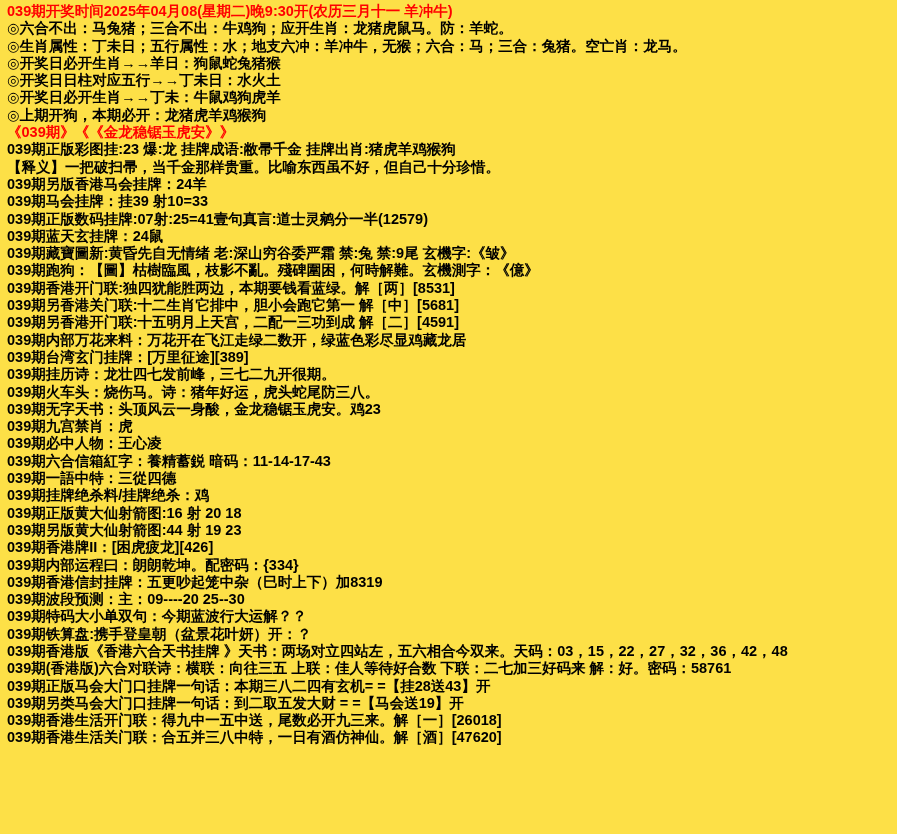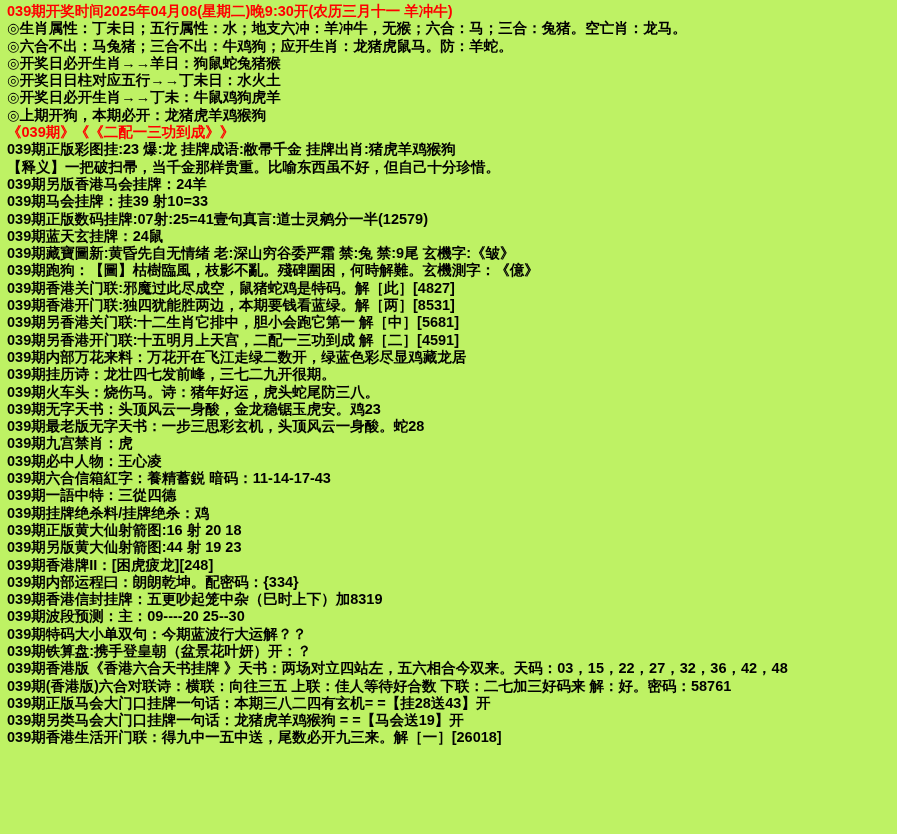--- a/index.html
+++ b/index.html
@@ -3,21 +3,21 @@
 <meta charset="utf-8">
 <style>
   html, body {
     margin: 0;
     padding: 0;
     background: #ffffff;
   }
   #page {
     width: 897px;
     height: 834px;
-    background: #bef264;
+    background: #fde047;
     overflow: hidden;
     box-sizing: border-box;
     padding: 3px 4px 0 7px;
     font-family: "Liberation Sans", "DejaVu Sans", sans-serif;
     font-weight: 700;
     font-size: 14.5px;
     color: #000000;
   }
   .line {
     height: 17.3px;
@@ -28,56 +28,56 @@
   .line.red {
     color: #ff0000;
   }
 </style>
 </head>
 <body>
 
 <div id="page">
   <div id="doc">
       <div class="line red">039期开奖时间2025年04月08(星期二)晚9:30开(农历三月十一 羊冲牛)</div>
+      <div class="line">◎六合不出：马兔猪；三合不出：牛鸡狗；应开生肖：龙猪虎鼠马。防：羊蛇。</div>
       <div class="line">◎生肖属性：丁未日；五行属性：水；地支六冲：羊冲牛，无猴；六合：马；三合：兔猪。空亡肖：龙马。</div>
-      <div class="line">◎六合不出：马兔猪；三合不出：牛鸡狗；应开生肖：龙猪虎鼠马。防：羊蛇。</div>
       <div class="line">◎开奖日必开生肖→→羊日：狗鼠蛇兔猪猴</div>
       <div class="line">◎开奖日日柱对应五行→→丁未日：水火土</div>
       <div class="line">◎开奖日必开生肖→→丁未：牛鼠鸡狗虎羊</div>
       <div class="line">◎上期开狗，本期必开：龙猪虎羊鸡猴狗</div>
-      <div class="line red">《039期》《《二配一三功到成》》</div>
+      <div class="line red">《039期》《《金龙稳锯玉虎安》》</div>
       <div class="line">039期正版彩图挂:23 爆:龙 挂牌成语:敝帚千金 挂牌出肖:猪虎羊鸡猴狗</div>
       <div class="line">【释义】一把破扫帚，当千金那样贵重。比喻东西虽不好，但自己十分珍惜。</div>
       <div class="line">039期另版香港马会挂牌：24羊</div>
       <div class="line">039期马会挂牌：挂39 射10=33</div>
       <div class="line">039期正版数码挂牌:07射:25=41壹句真言:道士灵鹓分一半(12579)</div>
       <div class="line">039期蓝天玄挂牌：24鼠</div>
       <div class="line">039期藏寶圖新:黄昏先自无情绪 老:深山穷谷委严霜 禁:兔 禁:9尾 玄機字:《皱》</div>
       <div class="line">039期跑狗：【圖】枯樹臨風，枝影不亂。殘碑圍困，何時解難。玄機測字：《億》</div>
-      <div class="line">039期香港关门联:邪魔过此尽成空，鼠猪蛇鸡是特码。解［此］[4827]</div>
       <div class="line">039期香港开门联:独四犹能胜两边，本期要钱看蓝绿。解［两］[8531]</div>
       <div class="line">039期另香港关门联:十二生肖它排中，胆小会跑它第一 解［中］[5681]</div>
       <div class="line">039期另香港开门联:十五明月上天宫，二配一三功到成 解［二］[4591]</div>
       <div class="line">039期内部万花来料：万花开在飞江走绿二数开，绿蓝色彩尽显鸡藏龙居</div>
+      <div class="line">039期台湾玄门挂牌：[万里征途][389]</div>
       <div class="line">039期挂历诗：龙壮四七发前峰，三七二九开很期。</div>
       <div class="line">039期火车头：烧伤马。诗：猪年好运，虎头蛇尾防三八。</div>
       <div class="line">039期无字天书：头顶风云一身酸，金龙稳锯玉虎安。鸡23</div>
-      <div class="line">039期最老版无字天书：一步三思彩玄机，头顶风云一身酸。蛇28</div>
       <div class="line">039期九宫禁肖：虎</div>
       <div class="line">039期必中人物：王心凌</div>
       <div class="line">039期六合信箱紅字：養精蓄鋭 暗码：11-14-17-43</div>
       <div class="line">039期一語中特：三從四德</div>
       <div class="line">039期挂牌绝杀料/挂牌绝杀：鸡</div>
       <div class="line">039期正版黄大仙射箭图:16 射 20 18</div>
       <div class="line">039期另版黄大仙射箭图:44 射 19 23</div>
-      <div class="line">039期香港牌II：[困虎疲龙][248]</div>
+      <div class="line">039期香港牌II：[困虎疲龙][426]</div>
       <div class="line">039期内部运程曰：朗朗乾坤。配密码：{334}</div>
       <div class="line">039期香港信封挂牌：五更吵起笼中杂（巳时上下）加8319</div>
       <div class="line">039期波段预测：主：09----20 25--30</div>
       <div class="line">039期特码大小单双句：今期蓝波行大运解？？</div>
       <div class="line">039期铁算盘:携手登皇朝（盆景花叶妍）开：？</div>
       <div class="line">039期香港版《香港六合天书挂牌 》天书：两场对立四站左，五六相合今双来。天码：03，15，22，27，32，36，42，48</div>
       <div class="line">039期(香港版)六合对联诗：横联：向往三五 上联：佳人等待好合数 下联：二七加三好码来 解：好。密码：58761</div>
       <div class="line">039期正版马会大门口挂牌一句话：本期三八二四有玄机= =【挂28送43】开</div>
-      <div class="line">039期另类马会大门口挂牌一句话：龙猪虎羊鸡猴狗 = =【马会送19】开</div>
+      <div class="line">039期另类马会大门口挂牌一句话：到二取五发大财 = =【马会送19】开</div>
       <div class="line">039期香港生活开门联：得九中一五中送，尾数必开九三来。解［一］[26018]</div>
+      <div class="line">039期香港生活关门联：合五并三八中特，一日有酒仿神仙。解［酒］[47620]</div>
     </div>
 </div>
 
 </body></html>

